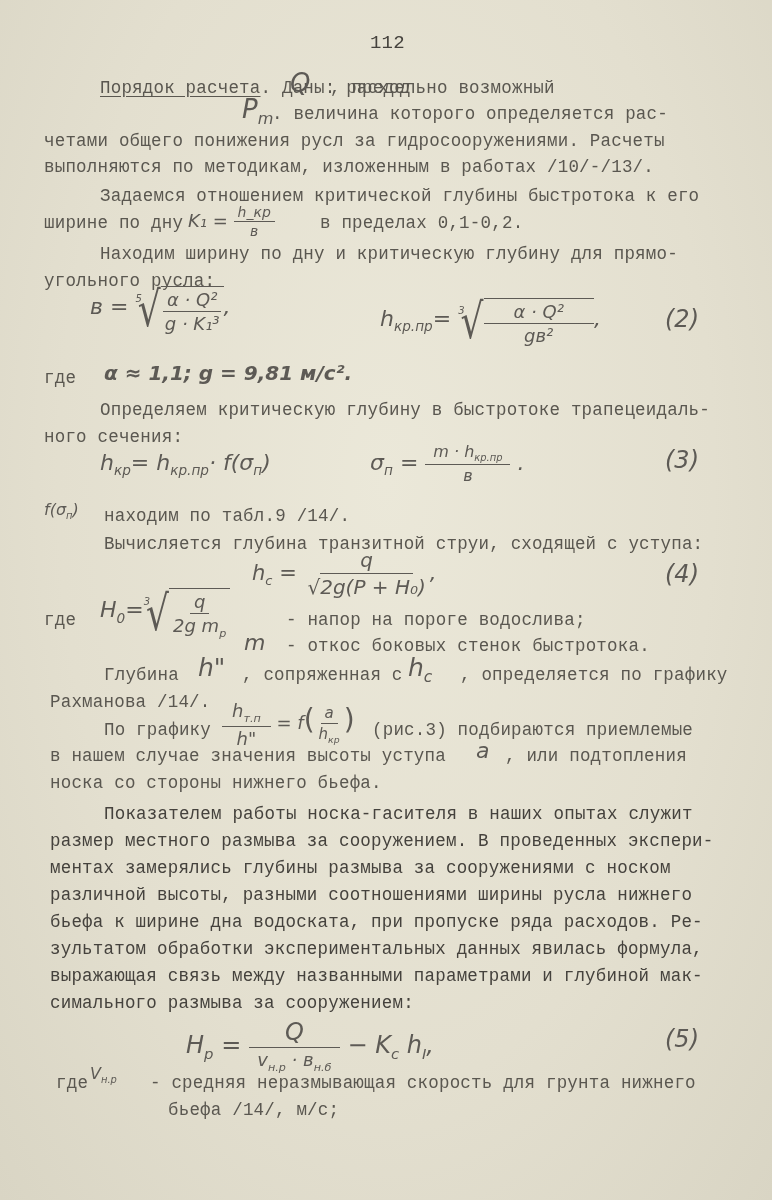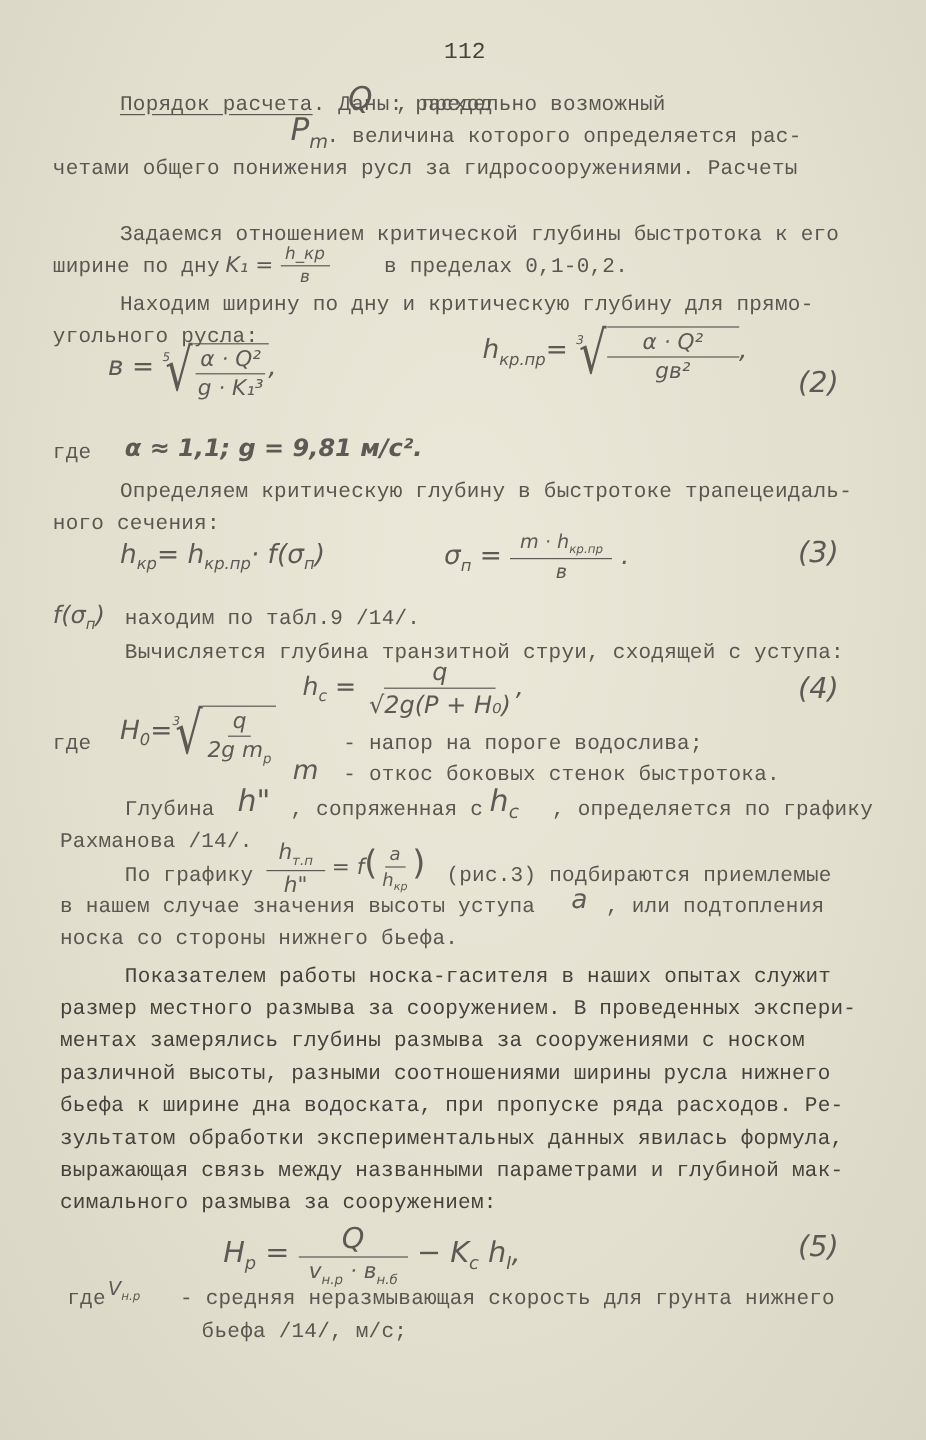--- a/index.html
+++ b/index.html
@@ -41,20 +41,21 @@
 
   <div class="ln" style="left:100px; top:78px;">
     <span class="u">Порядок расчета</span><span>. Даны: расход</span>
   </div>
   <div class="math" style="left:290px; top:68px; font-size:26px;">Q</div>
   <div class="ln" style="left:330px; top:78px;">, предельно возможный</div>
 
   <div class="math" style="left:242px; top:94px; font-size:26px;"><span>P</span><sub>m</sub></div>
   <div class="ln" style="left:44px; top:131px;">четами общего понижения русл за гидросооружениями. Расчеты</div>
   <div class="ln" style="left:272px; top:104px;">. величина которого определяется рас-</div>
+  <div class="ln" style="left:44px; top:157px;">выполняются по методикам, изложенным в работах /10/-/13/.</div>
 
   <div class="ln" style="left:100px; top:186px;">Задаемся отношением критической глубины быстротока к его</div>
   <div class="ln" style="left:44px; top:213px;">ширине по дну</div>
   <div class="math" style="left:188px; top:204px; font-size:18px;">
     <span>K₁ =</span>
     <span class="frac" style="font-size:14px;">
         <span class="num">h_кр</span>
         <span class="den">в</span>
       </span>
   </div>
@@ -67,21 +68,21 @@
     <span>в =</span>
     <span class="root">
         <span class="idx">5</span>
         <span class="rad">√</span>
         <span class="body"><span class="frac" style="font-size:18px;">
             <span class="num">α · Q²</span>
             <span class="den">g · K₁³</span>
           </span></span>
       </span><span>,</span>
   </div>
-  <div class="math" style="left:380px; top:272px; font-size:22px;margin-left:22px;">
+  <div class="math" style="left:380px; top:298px; font-size:22px;">
     <span>h</span><sub>кр.пр</sub><span>=</span>
     <span class="root">
         <span class="idx">3</span>
         <span class="rad">√</span>
         <span class="body"><span class="frac" style="font-size:18px;">
             <span class="num" style="padding:0 30px 1px;">α · Q²</span>
             <span class="den">gв²</span>
           </span></span>
       </span><span>,</span>
   </div>
@@ -99,21 +100,21 @@
   <div class="math" style="left:370px; top:442px; font-size:22px;">
     <span>σ</span><sub>п</sub> <span>=</span>
     <span class="frac" style="font-size:16px;">
         <span class="num" style="padding:0 8px 1px;"><span>m · h</span><sub>кр.пр</sub></span>
         <span class="den">в</span>
       </span>
     <span>.</span>
   </div>
   <div class="eqnum" style="left:665px; top:446px;">(3)</div>
 
-  <div class="math" style="left:44px; top:500px; font-size:20px;"><span>f(σ</span><sub>п</sub>)</div>
+  <div class="math" style="left:44px; top:500px; font-size:16px;"><span>f(σ</span><sub>п</sub>)</div>
   <div class="ln" style="left:104px; top:506px;">находим по табл.9 /14/.</div>
 
   <div class="ln" style="left:104px; top:534px;">Вычисляется глубина транзитной струи, сходящей с уступа:</div>
 
   <div class="math" style="left:252px; top:548px; font-size:21px;">
     <span>h</span><sub>c</sub> <span>=</span>
     <span class="frac" style="font-size:20px;">
         <span class="num" style="padding:0 40px 1px;">q</span>
         <span class="den">√2g(P + H₀)</span>
       </span><span>,</span>

